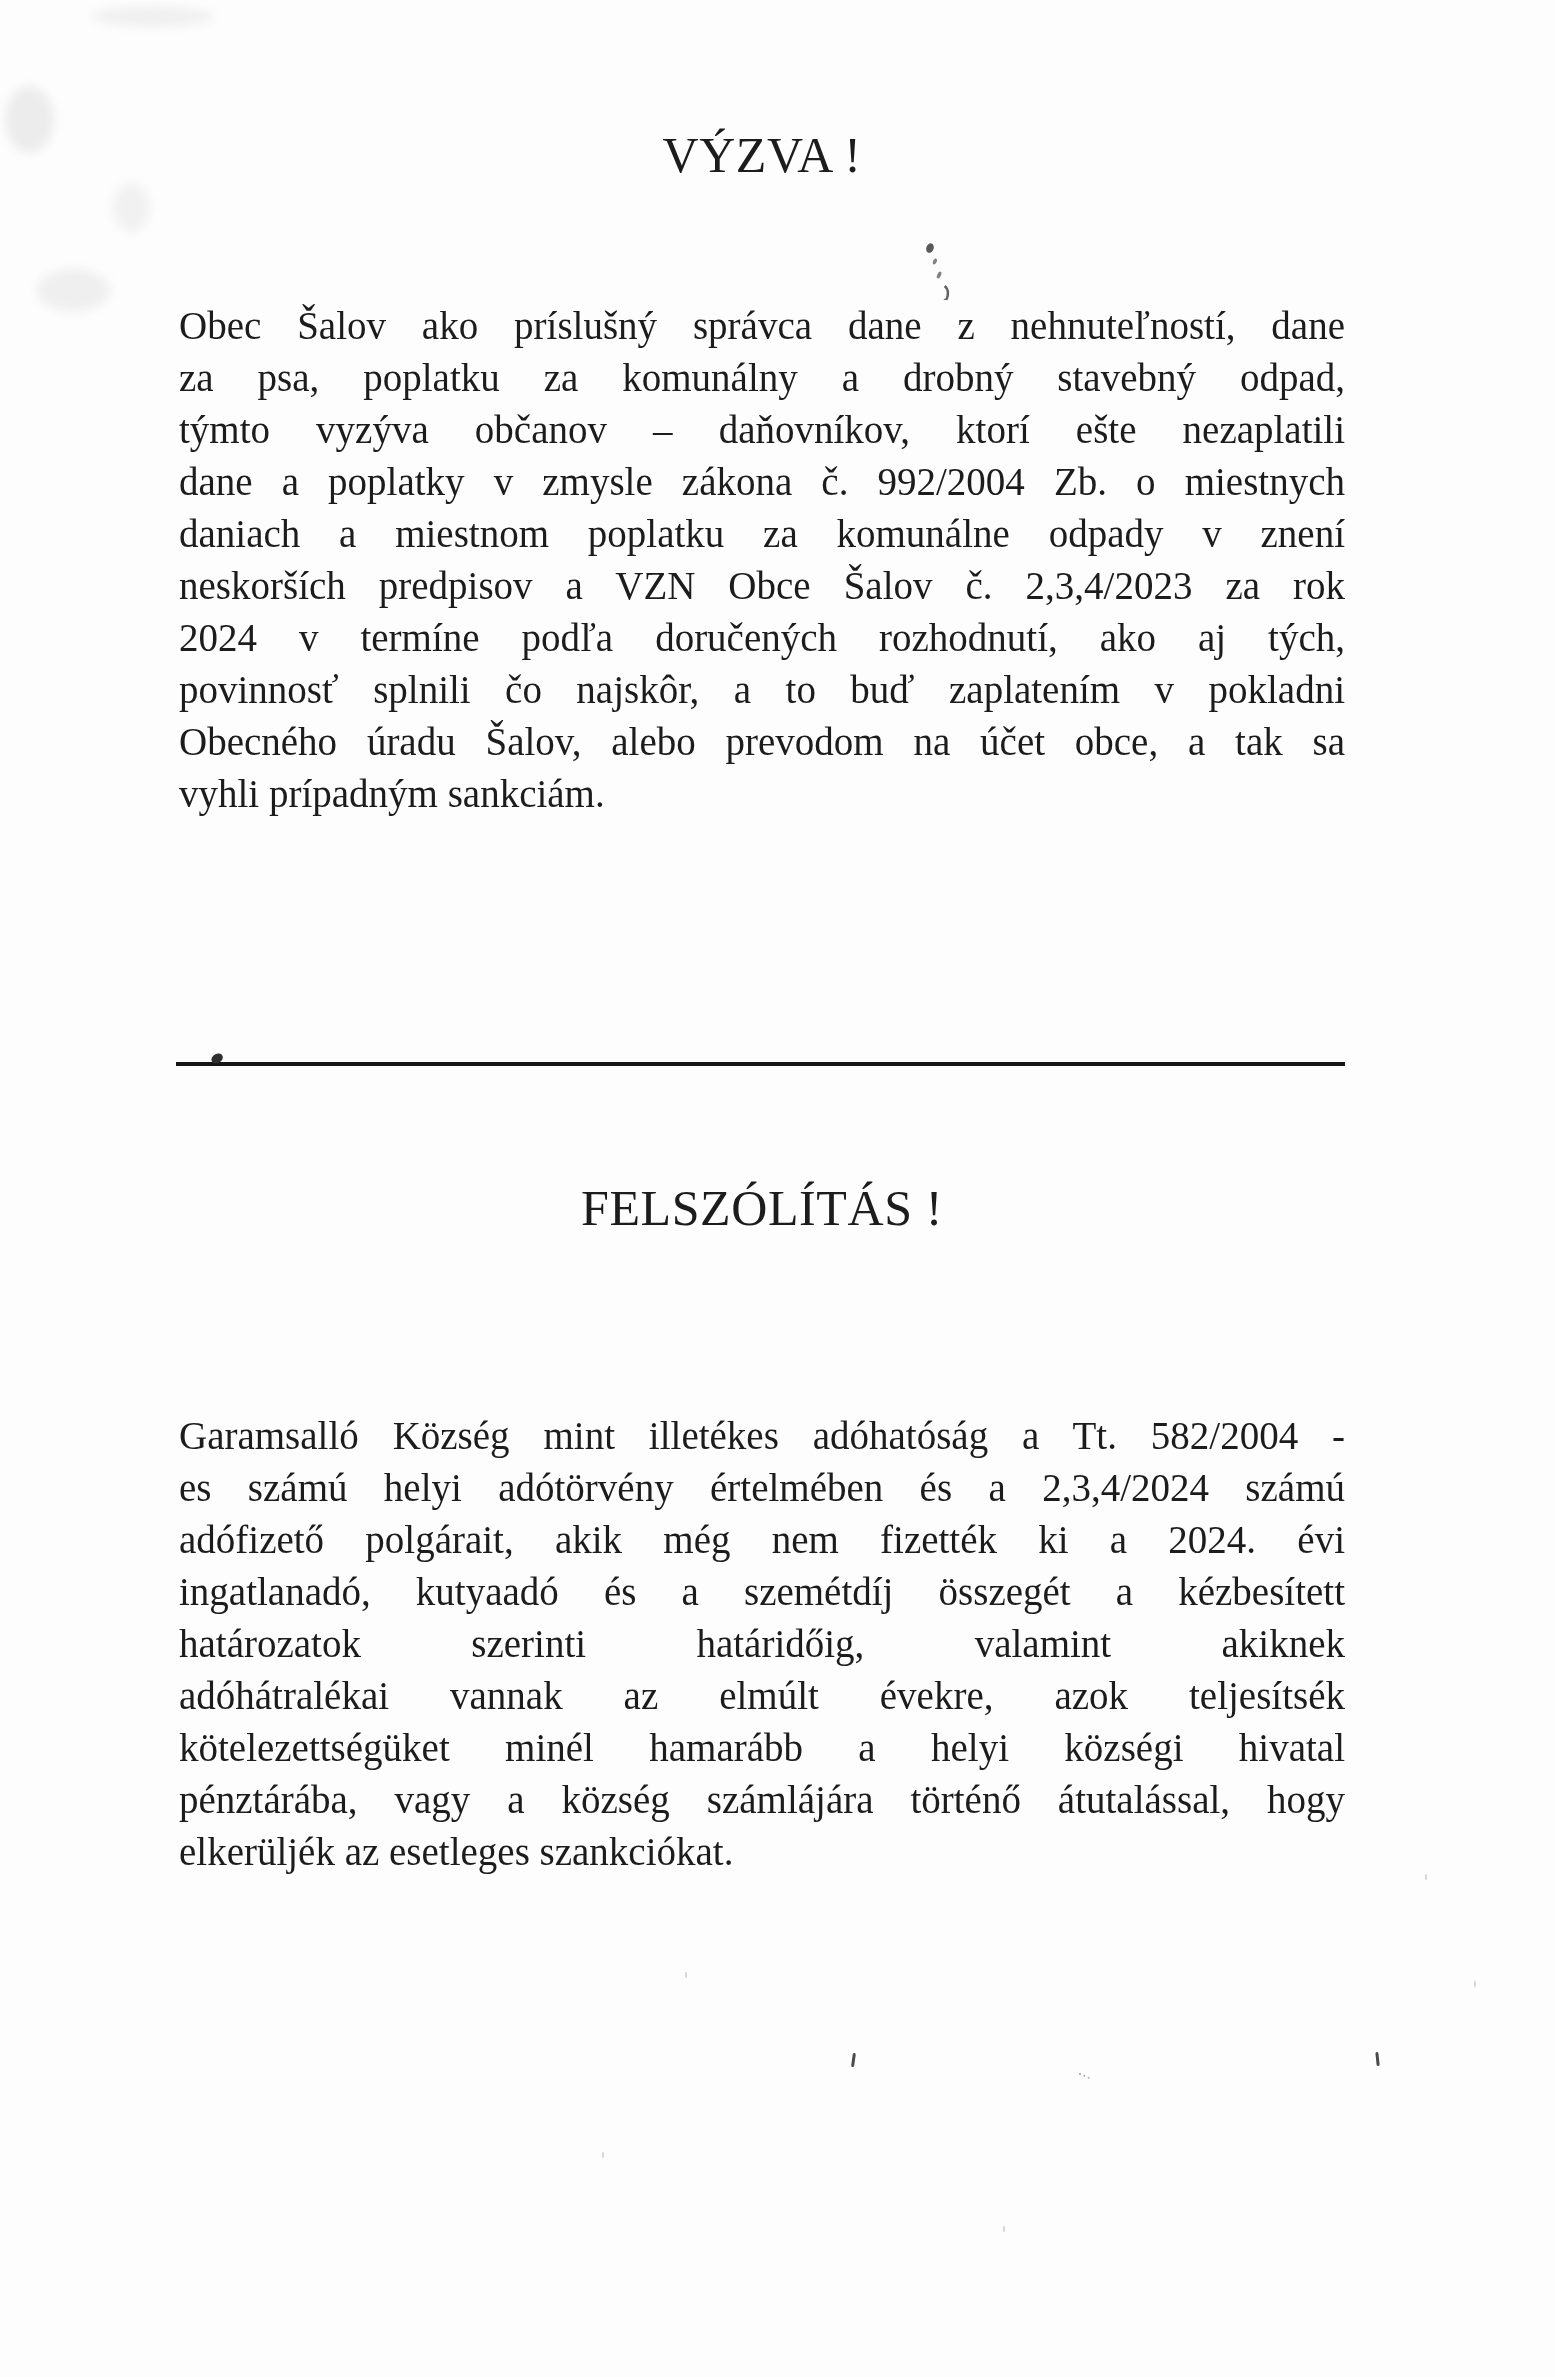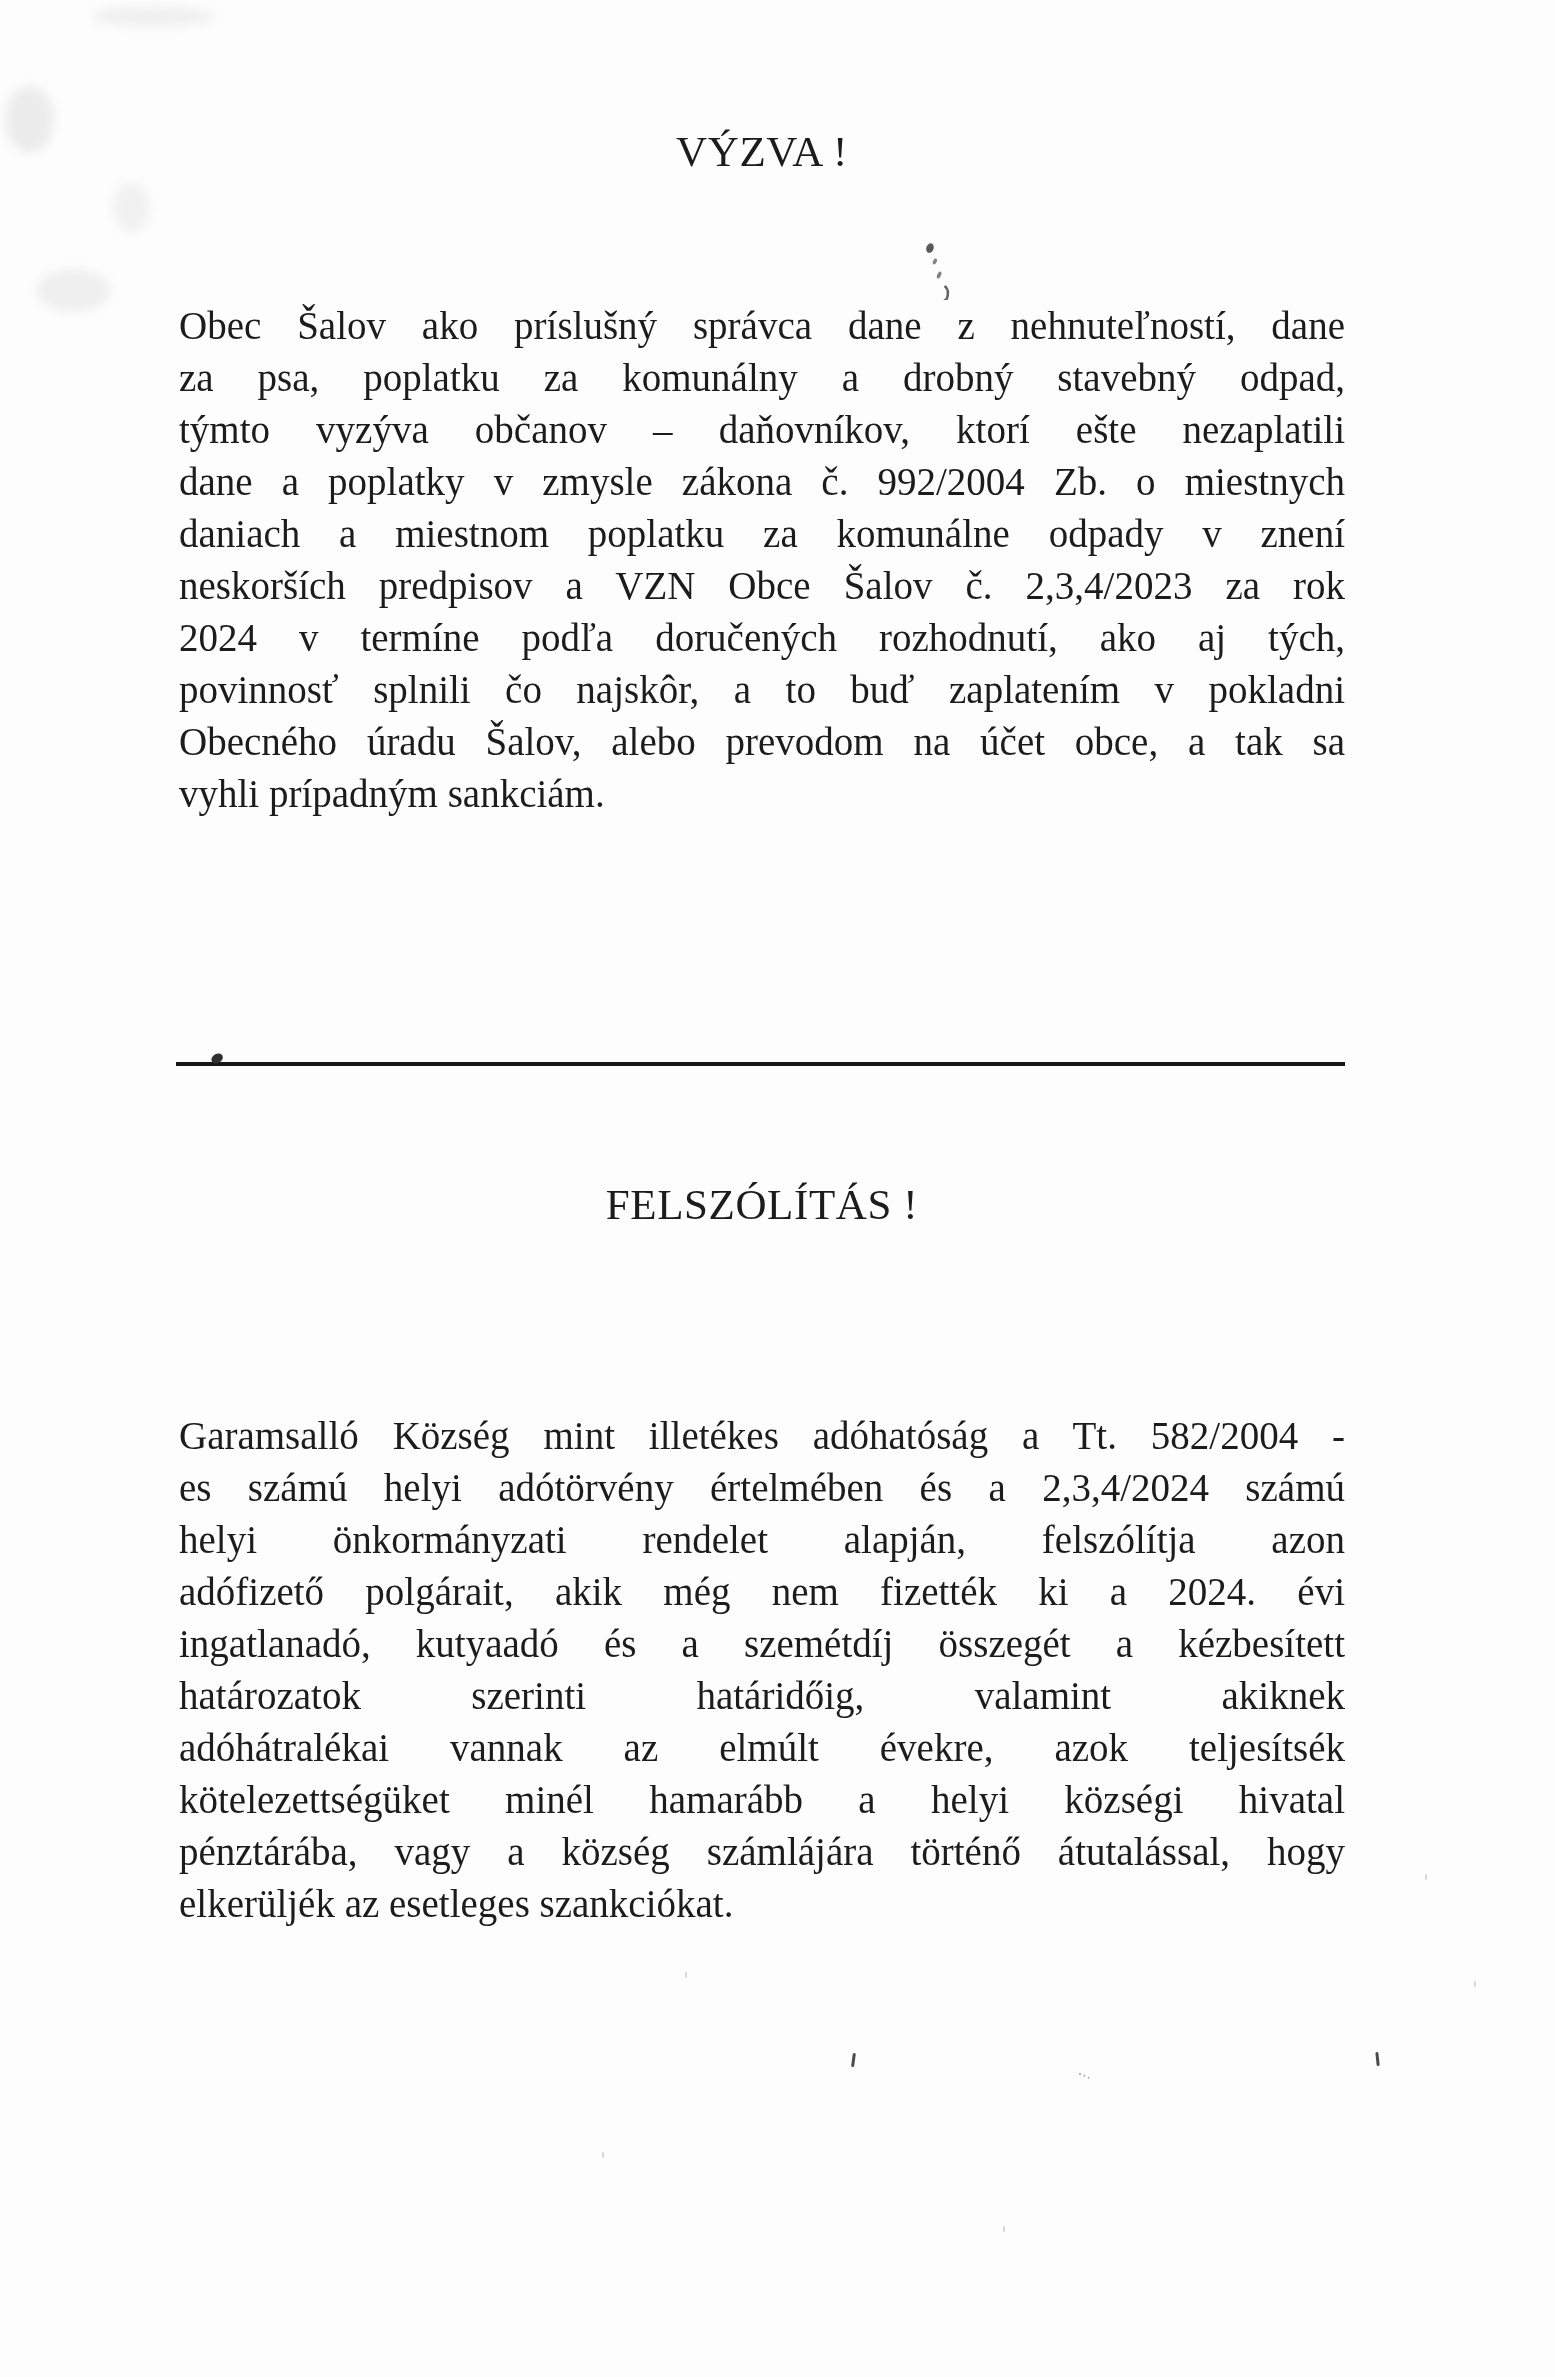--- a/index.html
+++ b/index.html
@@ -16,21 +16,21 @@
     font-family: "Liberation Serif", "DejaVu Serif", serif;
     overflow: hidden;
   }
   .doc-title {
     position: absolute;
     left: 179px;
     width: 1166px;
     margin: 0;
     text-align: center;
     font-weight: 400;
-    font-size: 43px;
+    font-size: 50px;
     line-height: 1;
     letter-spacing: 0.6px;
     white-space: nowrap;
   }
   #title-slovak { top: 130px; }
   #title-hungarian { top: 1183px; }
   .paragraph {
     position: absolute;
     left: 179px;
     width: 1166px;
@@ -145,21 +145,20 @@
   </div>
 
   <div class="divider"></div>
   <div class="ink-blot"></div>
 
   <h2 class="doc-title" id="title-hungarian">FELSZÓLÍTÁS !</h2>
 
   <div class="paragraph" id="para-hungarian">
     <div class="line">Garamsalló Község mint illetékes adóhatóság a Tt. 582/2004 -</div>
     <div class="line">es számú helyi adótörvény értelmében és a 2,3,4/2024 számú</div>
-    <div class="line">helyi önkormányzati rendelet alapján, felszólítja azon</div>
     <div class="line">adófizető polgárait, akik még nem fizették ki a 2024. évi</div>
     <div class="line">ingatlanadó, kutyaadó és a szemétdíj összegét a kézbesített</div>
     <div class="line">határozatok szerinti határidőig, valamint akiknek</div>
     <div class="line">adóhátralékai vannak az elmúlt évekre, azok teljesítsék</div>
     <div class="line">kötelezettségüket minél hamarább a helyi községi hivatal</div>
     <div class="line">pénztárába, vagy a község számlájára történő átutalással, hogy</div>
     <div class="line last">elkerüljék az esetleges szankciókat.</div>
   </div>
 
   <div class="tick t1"></div>

